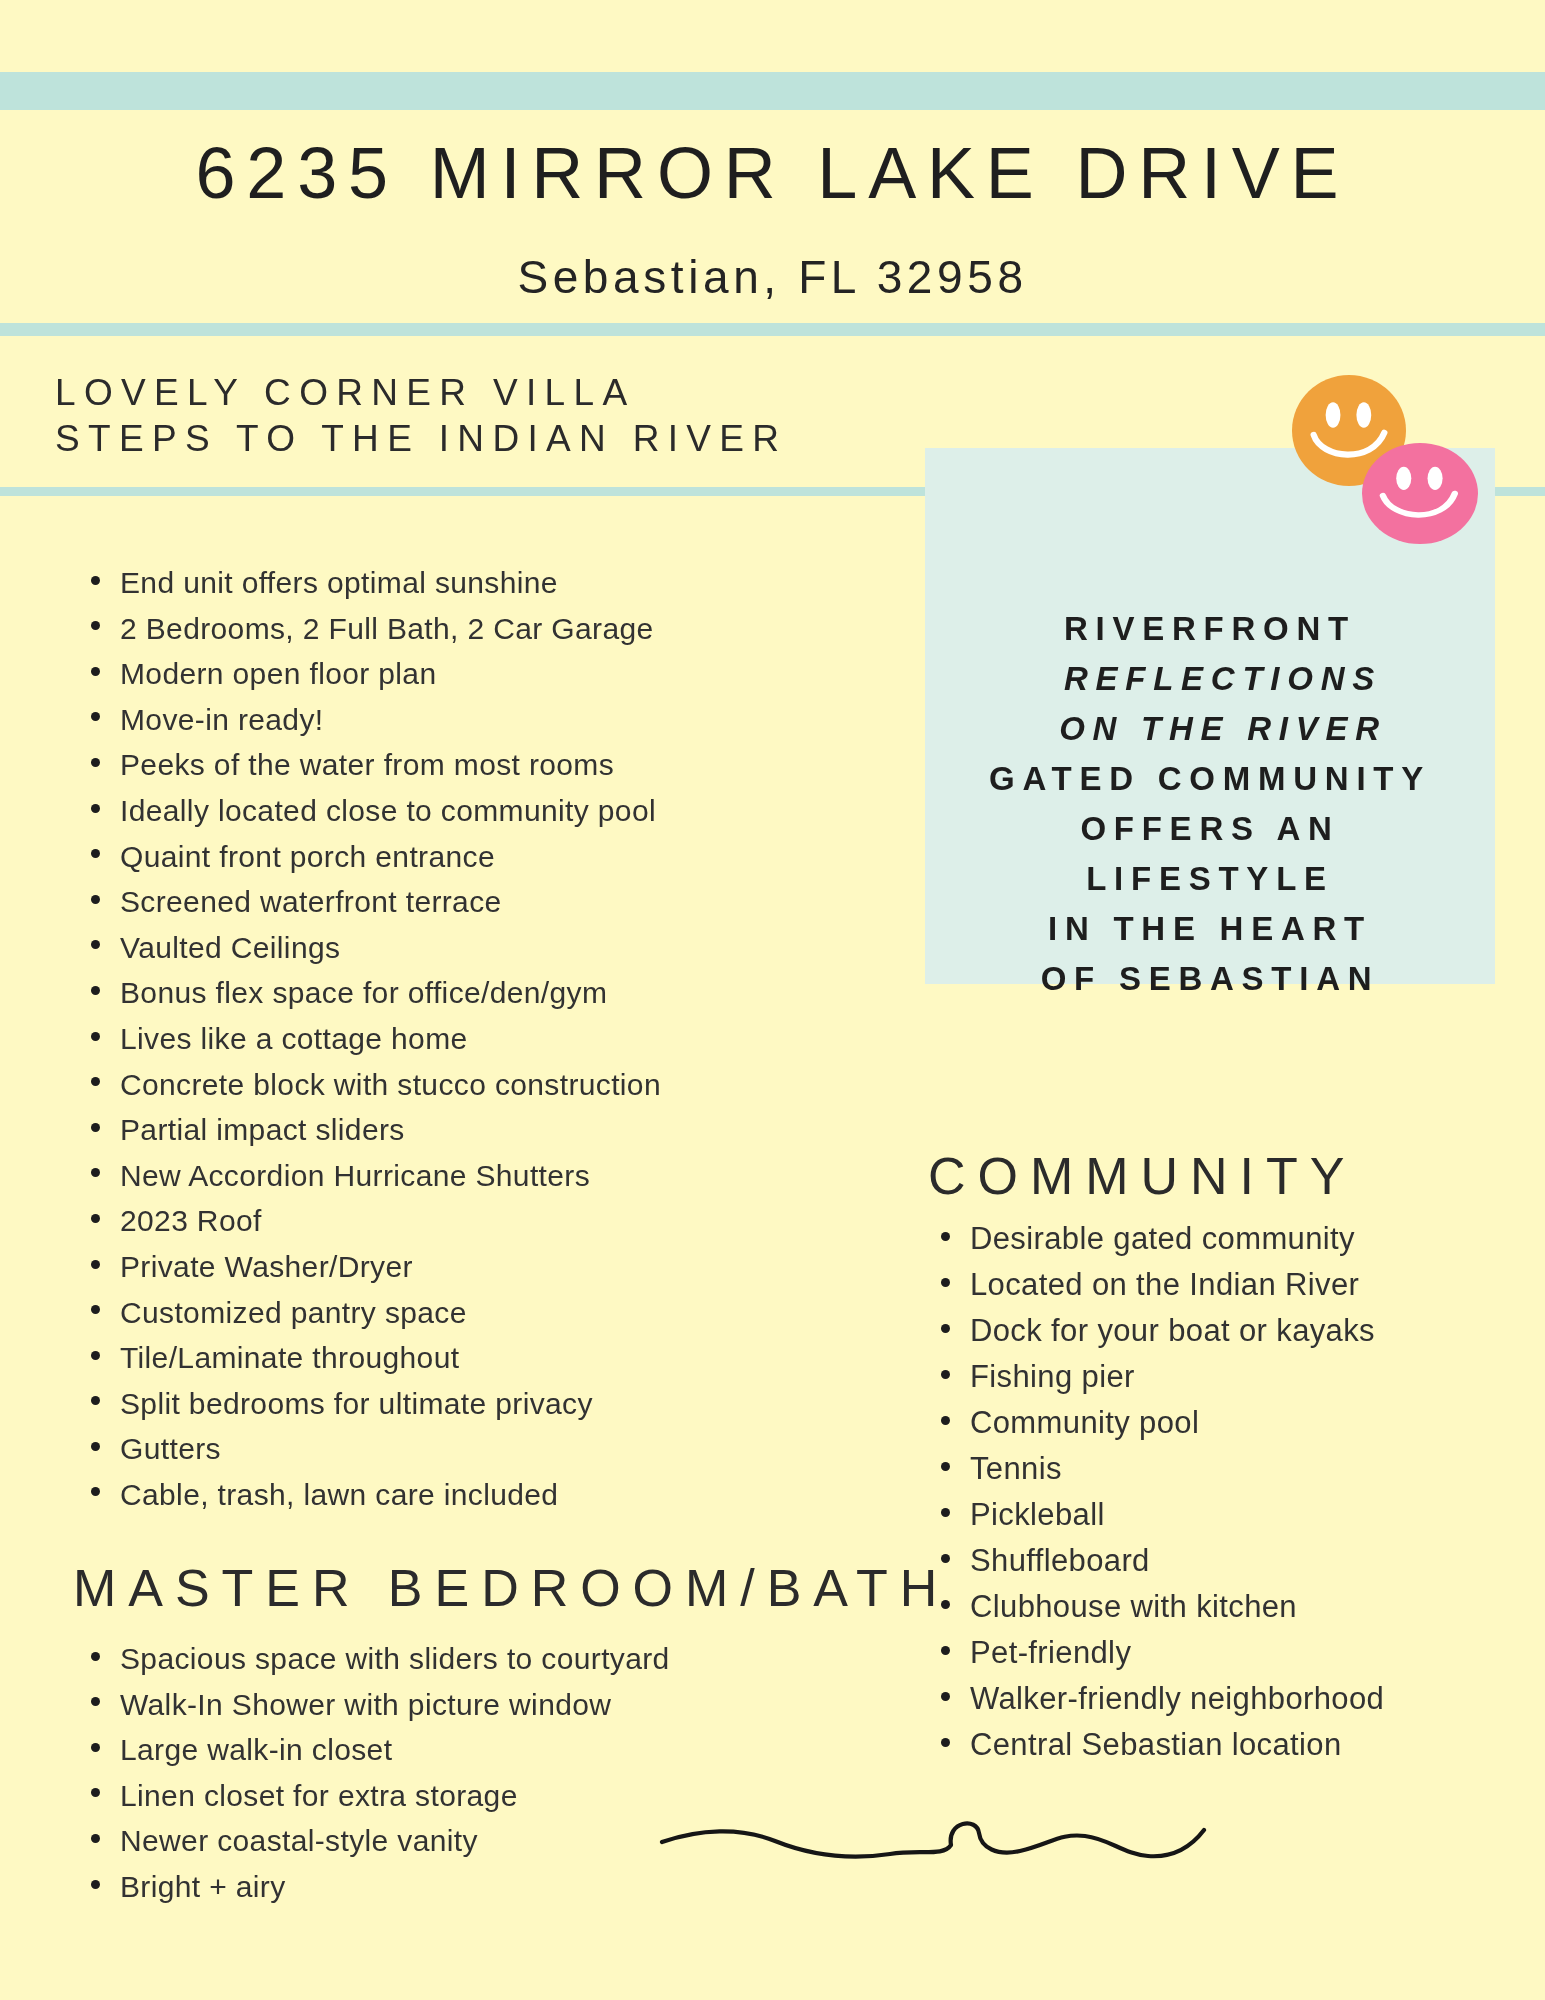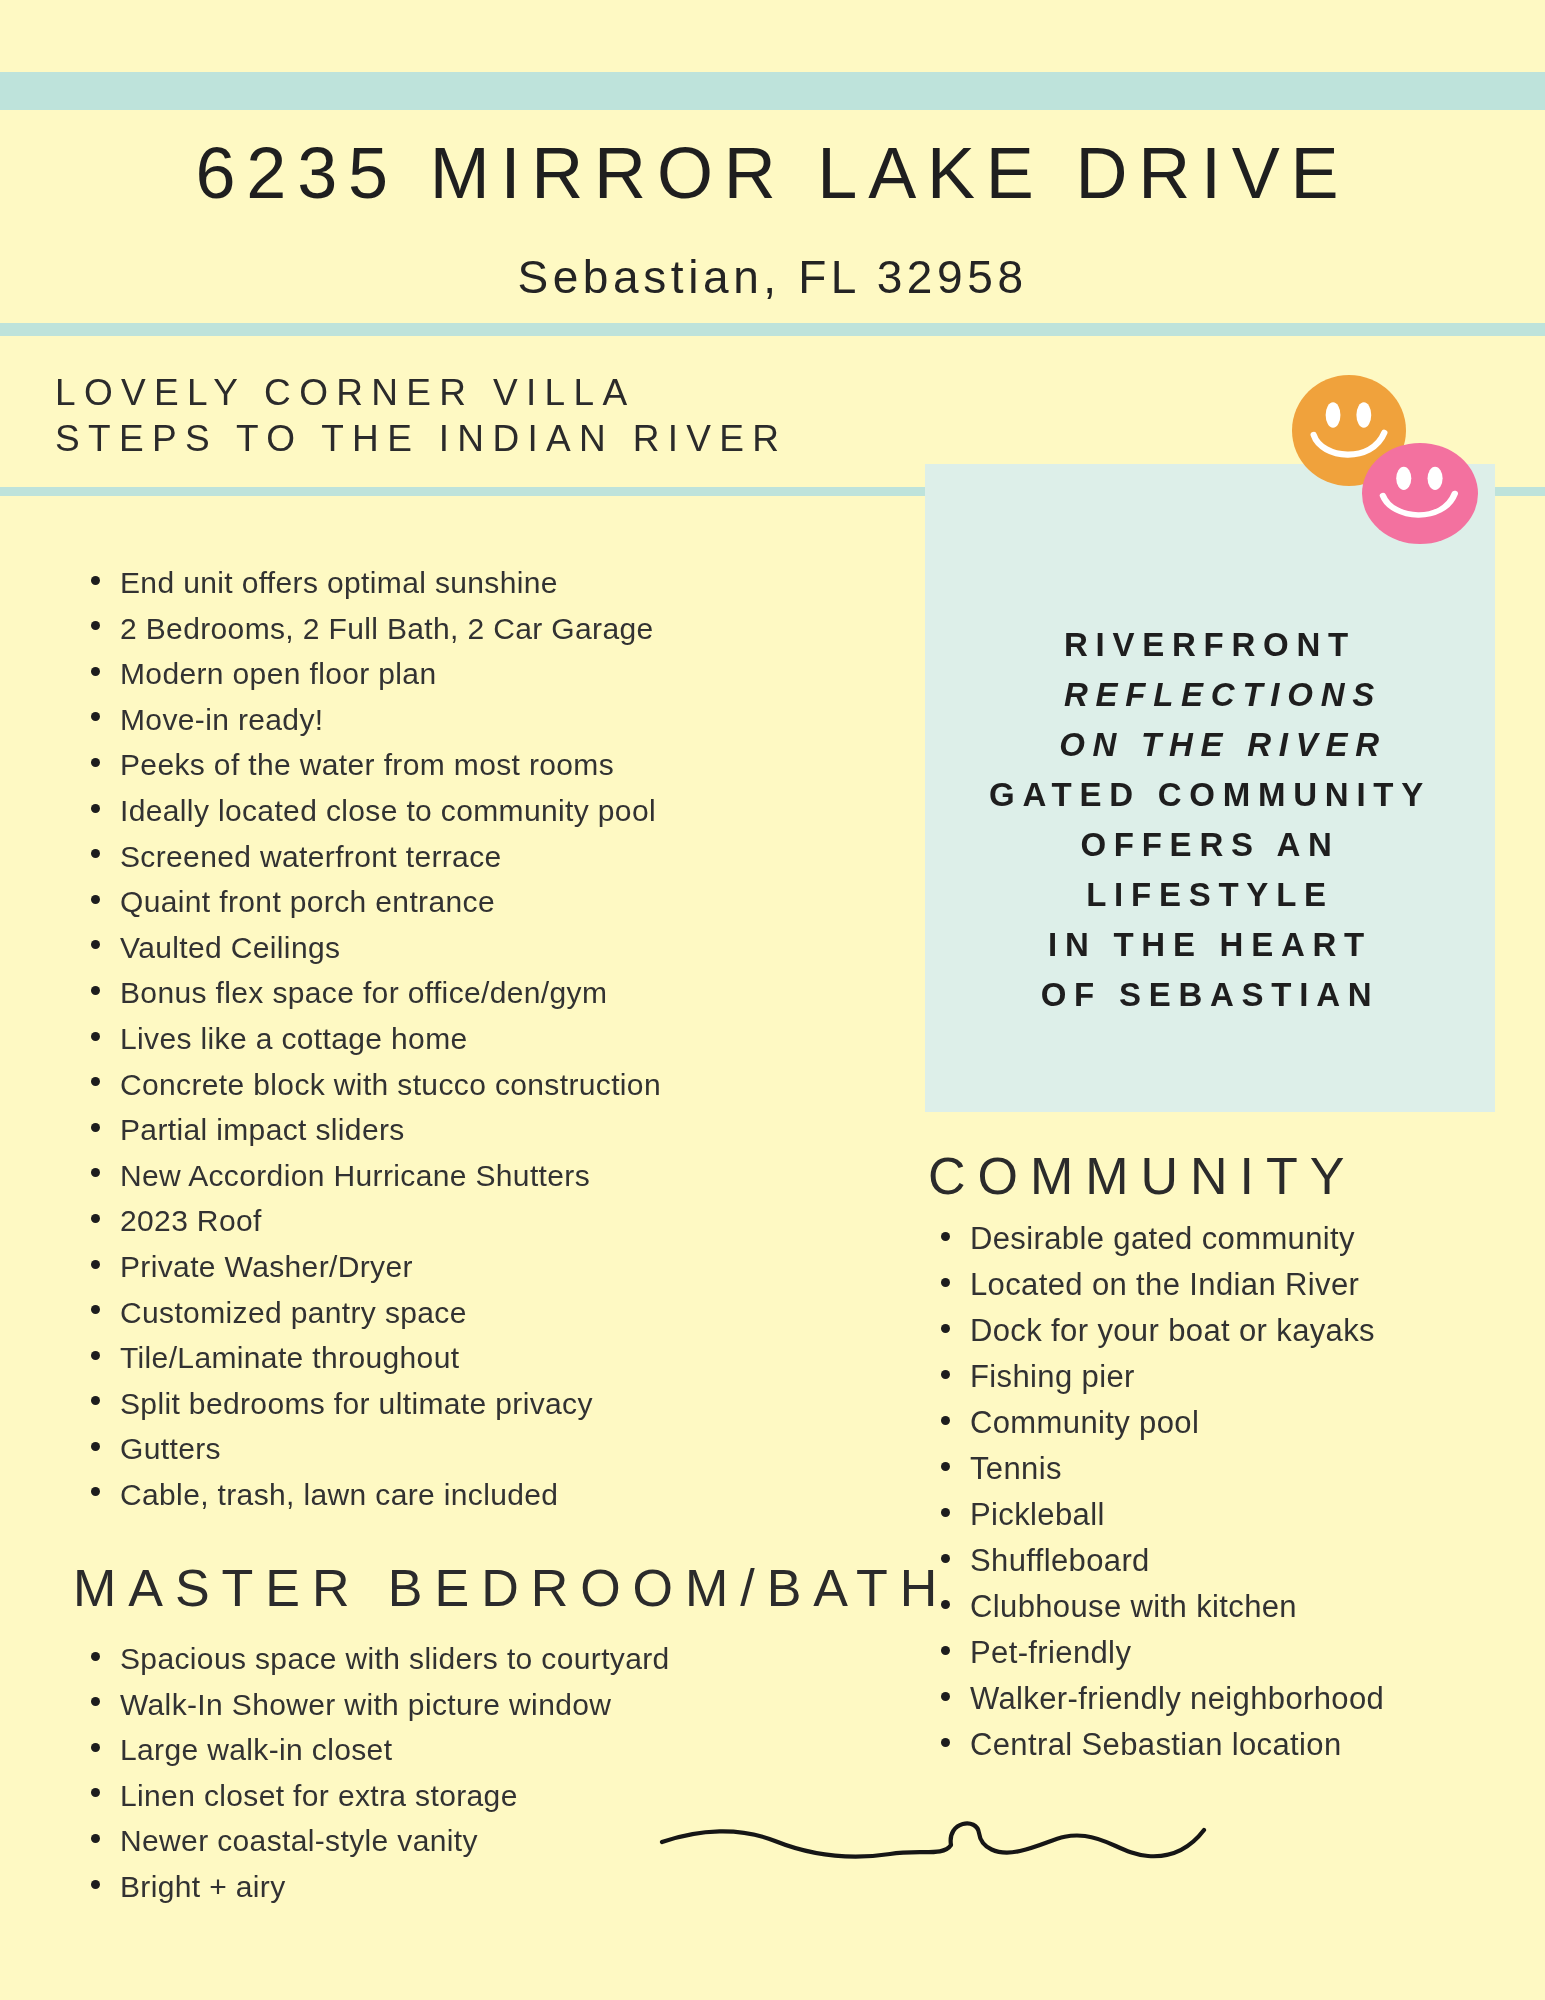--- a/index.html
+++ b/index.html
@@ -69,23 +69,22 @@
 
   .section-heading{
     position:absolute;
     font-size:52px;font-weight:300;color:#2b2b2b;
     letter-spacing:0.23em;white-space:nowrap;
   }
   .community-heading{top:1146px;left:928px;}
   .master-heading{top:1558px;left:73px;}
 
   .highlight-box{
-    position:absolute;left:925px;top:448px;width:570px;height:648px;
+    position:absolute;left:925px;top:448px;width:570px;height:536px;
     background:var(--box);
-    margin-top:16px;
   }
   .highlight-text{
     position:absolute;left:0;top:156px;width:570px;
     text-align:center;
     font-size:33px;font-weight:700;color:#1e1e1e;
     letter-spacing:0.235em;line-height:50px;white-space:nowrap;
   }
   .highlight-text div{white-space:nowrap;}
   .highlight-text .italic{font-style:italic;padding-left:26px;}
 
@@ -114,22 +113,22 @@
 
   <div class="bar divider-3"></div>
 
   <ul class="blist features-list">
       <li>End unit offers optimal sunshine</li>
       <li>2 Bedrooms, 2 Full Bath, 2 Car Garage</li>
       <li>Modern open floor plan</li>
       <li>Move-in ready!</li>
       <li>Peeks of the water from most rooms</li>
       <li>Ideally located close to community pool</li>
+      <li>Quaint front porch entrance</li>
       <li>Screened waterfront terrace</li>
-      <li>Quaint front porch entrance</li>
       <li>Vaulted Ceilings</li>
       <li>Bonus flex space for office/den/gym</li>
       <li>Lives like a cottage home</li>
       <li>Concrete block with stucco construction</li>
       <li>Partial impact sliders</li>
       <li>New Accordion Hurricane Shutters</li>
       <li>2023 Roof</li>
       <li>Private Washer/Dryer</li>
       <li>Customized pantry space</li>
       <li>Tile/Laminate throughout</li>

